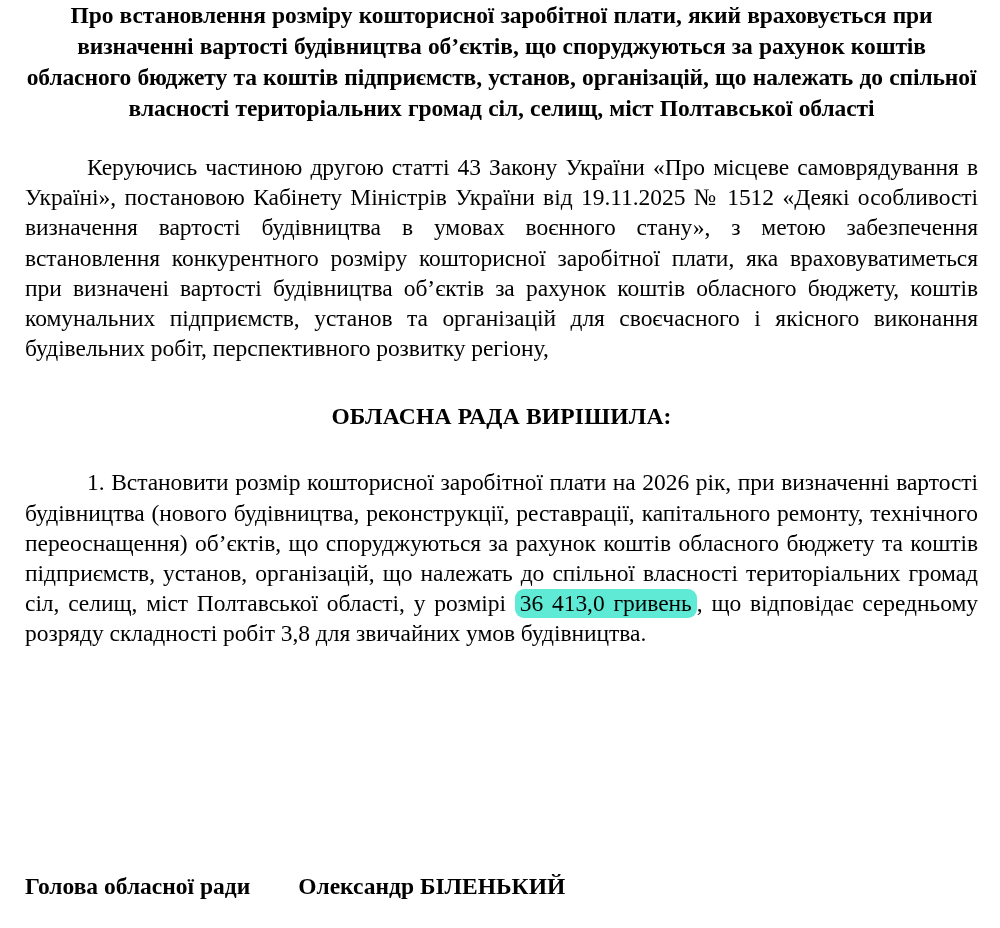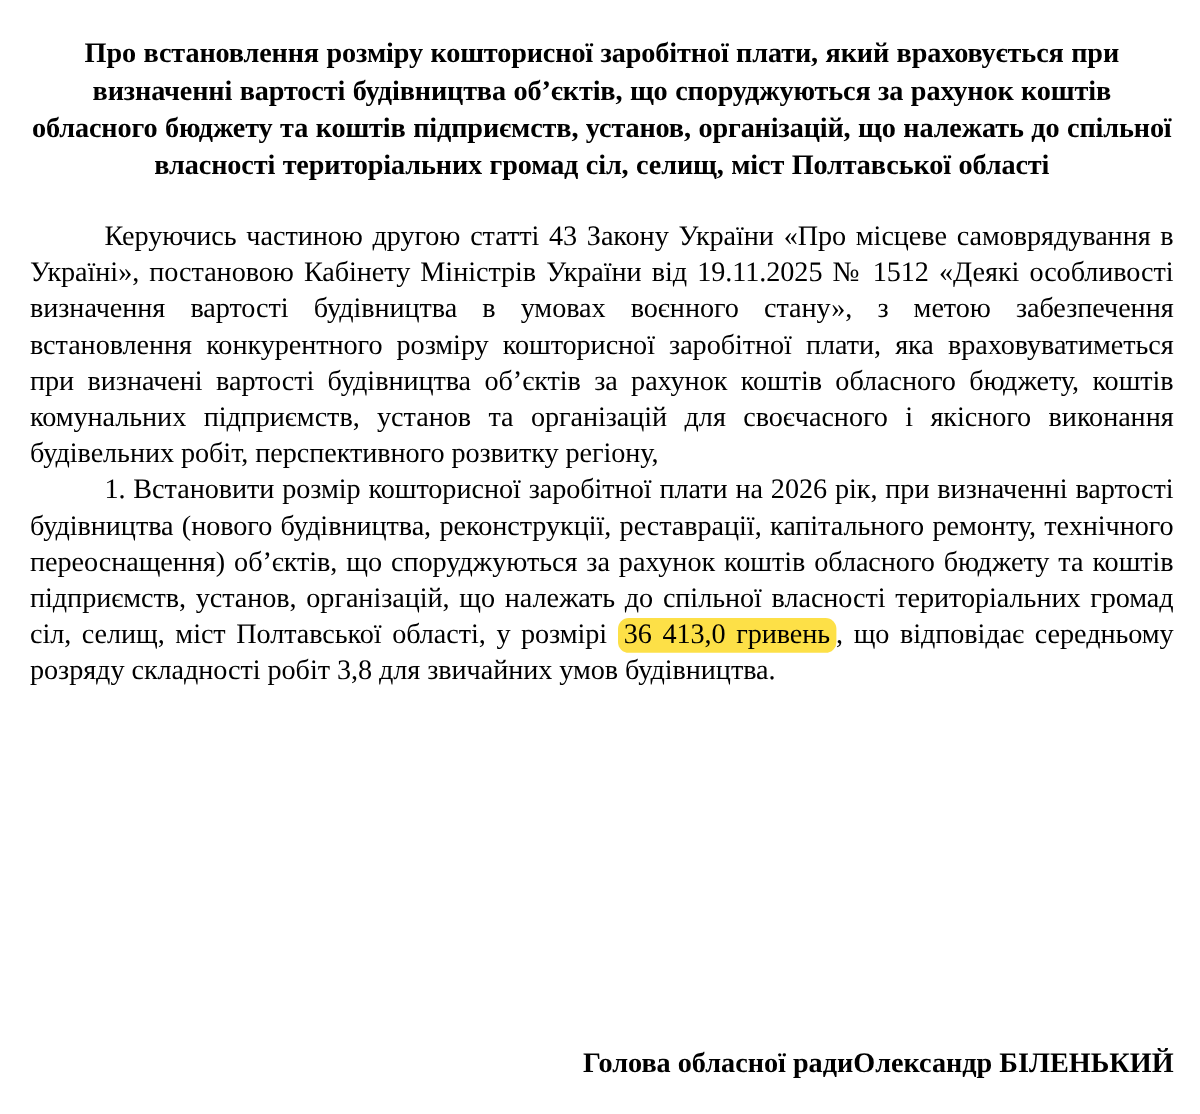--- a/index.html
+++ b/index.html
@@ -26,21 +26,21 @@
   .content {
     position: absolute;
     left: 25px;
     top: 0;
     width: 953px;
   }
 
   
   .doc-title {
     margin: 0;
-    padding-top: 30px;
+    padding-top: 0;
     font-size: 23.5px;
     line-height: 31px;
     font-weight: bold;
     text-align: center;
     letter-spacing: -0.1px;
     word-spacing: 0.5px;
   }
 
   
   .para {
@@ -69,59 +69,61 @@
     padding-bottom: 36px;
     font-size: 23.5px;
     line-height: 30px;
     font-weight: bold;
     text-align: center;
     letter-spacing: 0.2px;
   }
 
   
   .highlight {
-    background-color: #fde047;
+    background-color: #5eead4;
     border-radius: 9px;
     padding: 1px 5px 2px 5px;
     box-decoration-break: clone;
     -webkit-box-decoration-break: clone;
   }
 
   
   .signature {
     position: absolute;
     left: 25px;
     top: 872px;
     width: 953px;
     display: flex;
-    justify-content: flex-end;
+    justify-content: flex-start;
     align-items: baseline;
     font-size: 23.5px;
     line-height: 28px;
     font-weight: bold;
   }
   .signature .role {
     text-align: left;
     white-space: nowrap;
   }
   .signature .name {
     text-align: right;
     white-space: nowrap;
+    margin-left: 48px;
   }
 </style>
 </head>
 <body>
 
 <div class="page">
   <div class="content">
 
     <h1 class="doc-title">Про встановлення розміру кошторисної заробітної плати, який враховується при визначенні вартості будівництва об’єктів, що споруджуються за рахунок коштів обласного бюджету та коштів підприємств, установ, організацій, що належать до спільної власності територіальних громад сіл, селищ, міст Полтавської області</h1>
 
     <p class="para preamble">Керуючись частиною другою статті 43 Закону України «Про місцеве самоврядування в Україні», постановою Кабінету Міністрів України від 19.11.2025 № 1512 «Деякі особливості визначення вартості будівництва в умовах воєнного стану», з метою забезпечення встановлення конкурентного розміру кошторисної заробітної плати, яка враховуватиметься при визначені вартості будівництва об’єктів за рахунок коштів обласного бюджету, коштів комунальних підприємств, установ та організацій для своєчасного і якісного виконання будівельних робіт, перспективного розвитку регіону,</p>
 
+    <h2 class="resolution-heading">ОБЛАСНА РАДА ВИРІШИЛА:</h2>
 
     <p class="para item-1"><span>1. Встановити розмір кошторисної заробітної плати на 2026 рік, при визначенні вартості будівництва (нового будівництва, реконструкції, реставрації, капітального ремонту, технічного переоснащення) об’єктів, що споруджуються за рахунок коштів обласного бюджету та коштів підприємств, установ, організацій, що належать до спільної власності територіальних громад сіл, селищ, міст Полтавської області, у розмірі </span><span class="highlight">36 413,0 гривень</span><span>, що відповідає середньому розряду складності робіт 3,8 для звичайних умов будівництва.</span></p>
 
 
   </div>
 
   <div class="signature">
     <span class="role">Голова обласної ради</span>
     <span class="name">Олександр БІЛЕНЬКИЙ</span>
   </div>

